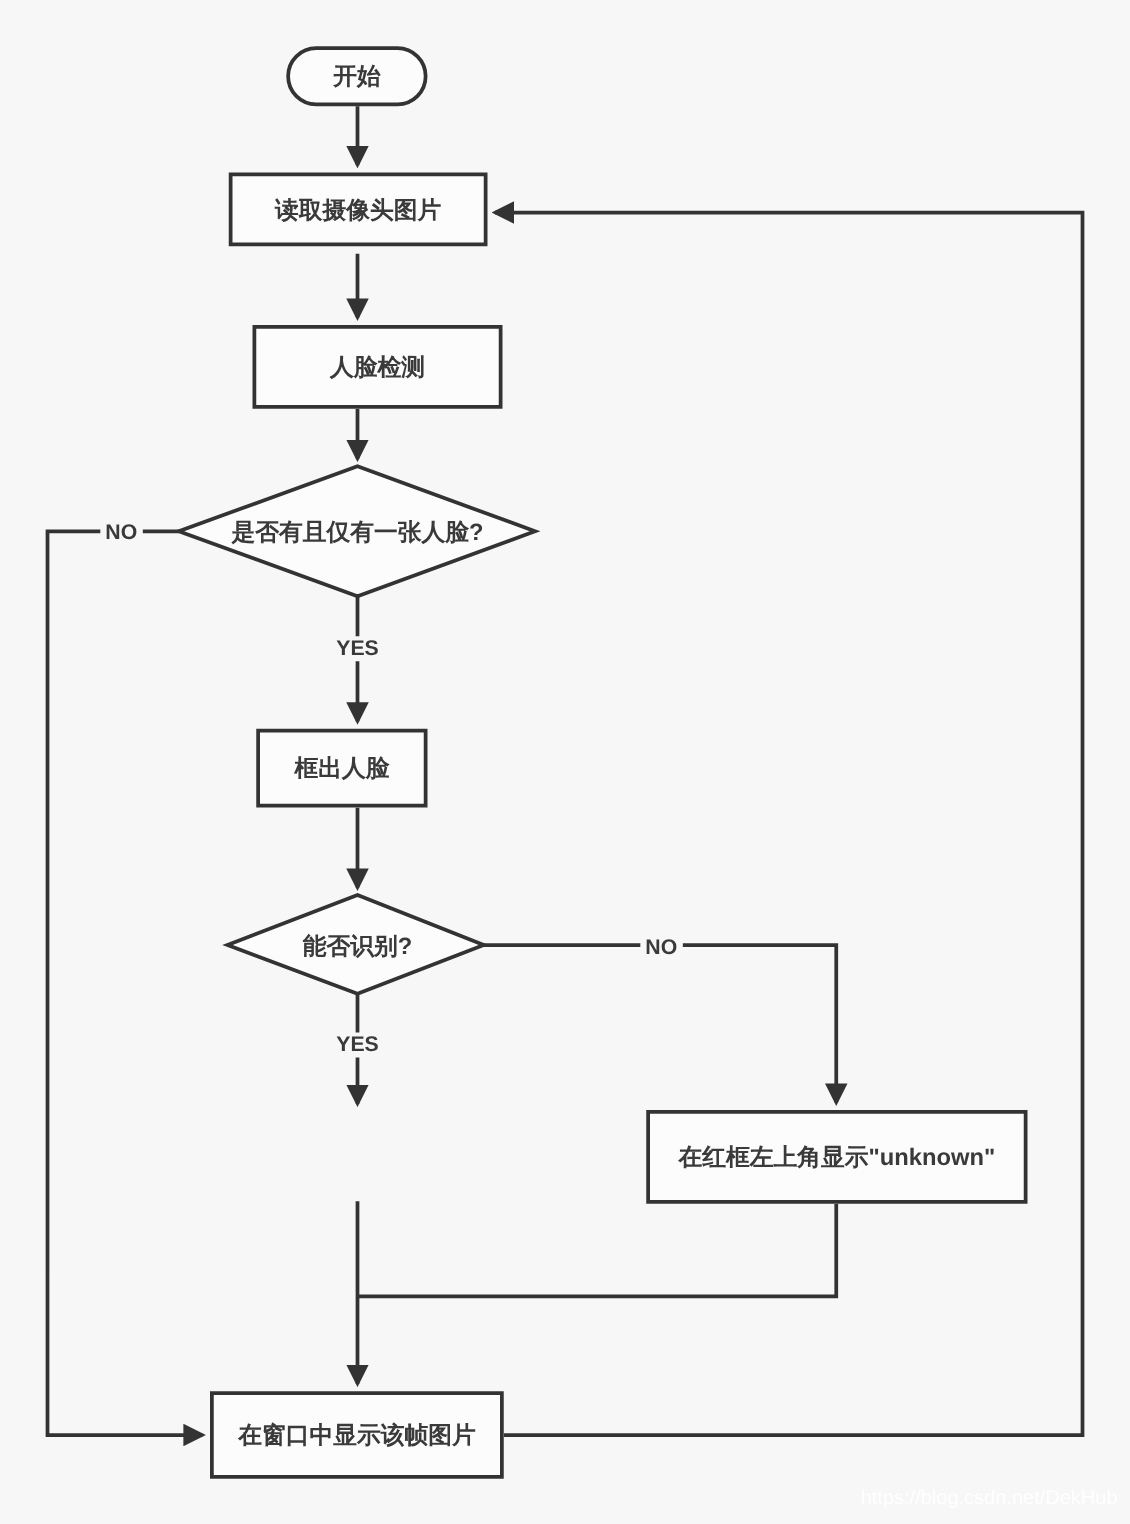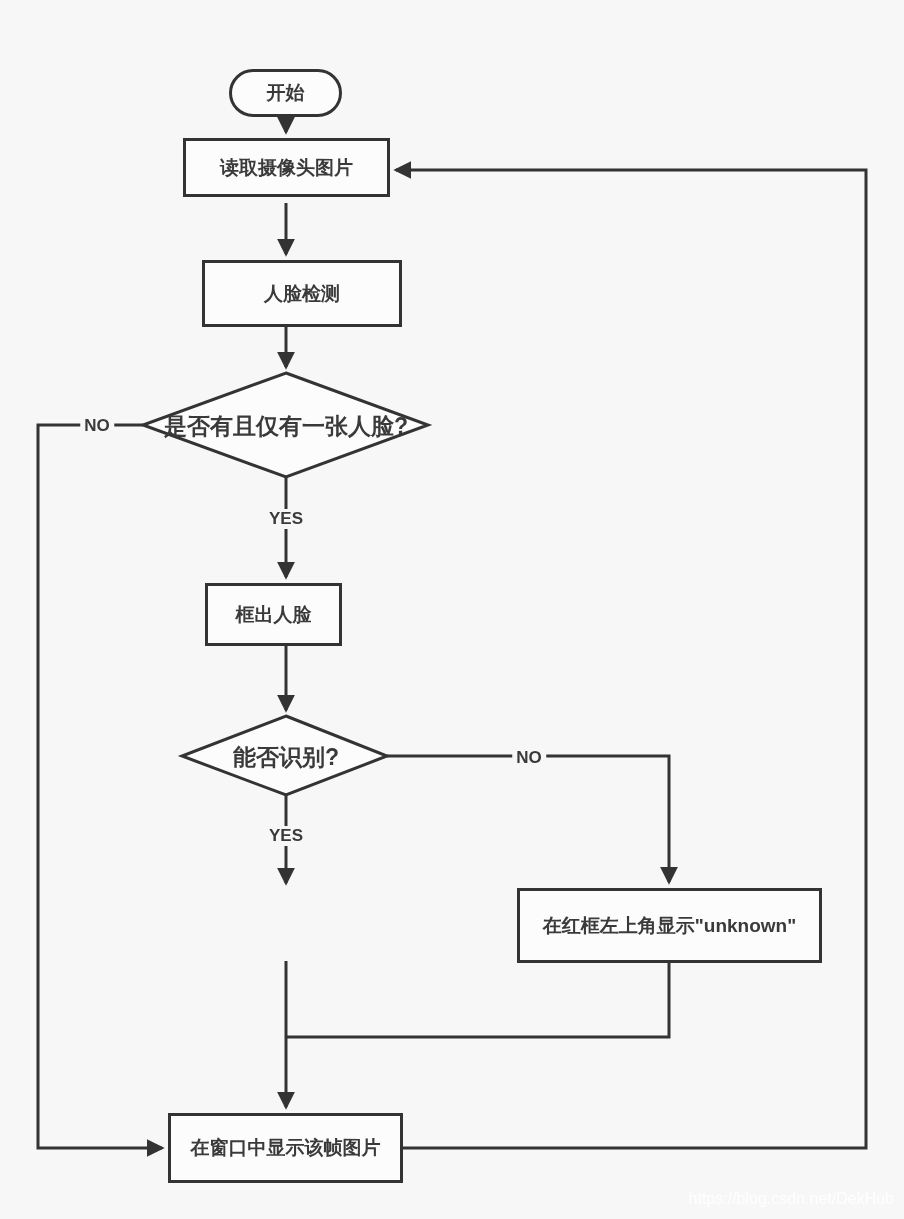--- a/index.html
+++ b/index.html
@@ -29,34 +29,33 @@
     align-items: center;
     justify-content: center;
     font-weight: bold;
     font-size: 19px;
     color: #3a3a3a;
     text-align: center;
     white-space: nowrap;
   }
   .terminator {
     border-radius: 24px;
-    margin-top: 32px;
   }
   #node-start        { left: 229px; top: 37px;   width: 113px; height: 48px; }
   #node-read-camera  { left: 183px; top: 138px;  width: 207px; height: 59px; justify-content: center; }
   #node-face-detect  { left: 202px; top: 260px;  width: 200px; height: 67px; }
   #node-draw-box     { left: 205px; top: 583px;  width: 137px; height: 63px; }
   #node-show-name    { left: 148px; top: 889px;  width: 275px; height: 72px; }
   #node-show-unknown { left: 517px; top: 888px;  width: 305px; height: 75px; }
   #node-show-frame   { left: 168px; top: 1113px; width: 235px; height: 70px; }
   .diamond-label {
     position: absolute;
     transform: translate(-50%, -50%);
     font-weight: bold;
-    font-size: 23px;
+    font-size: 19px;
     color: #3a3a3a;
     white-space: nowrap;
   }
   #label-diamond-single-face { left: 286px; top: 426px; }
   #label-diamond-recognize   { left: 286px; top: 757px; }
   .edge-label {
     position: absolute;
     transform: translate(-50%, -50%);
     font-weight: bold;
     font-size: 17px;

